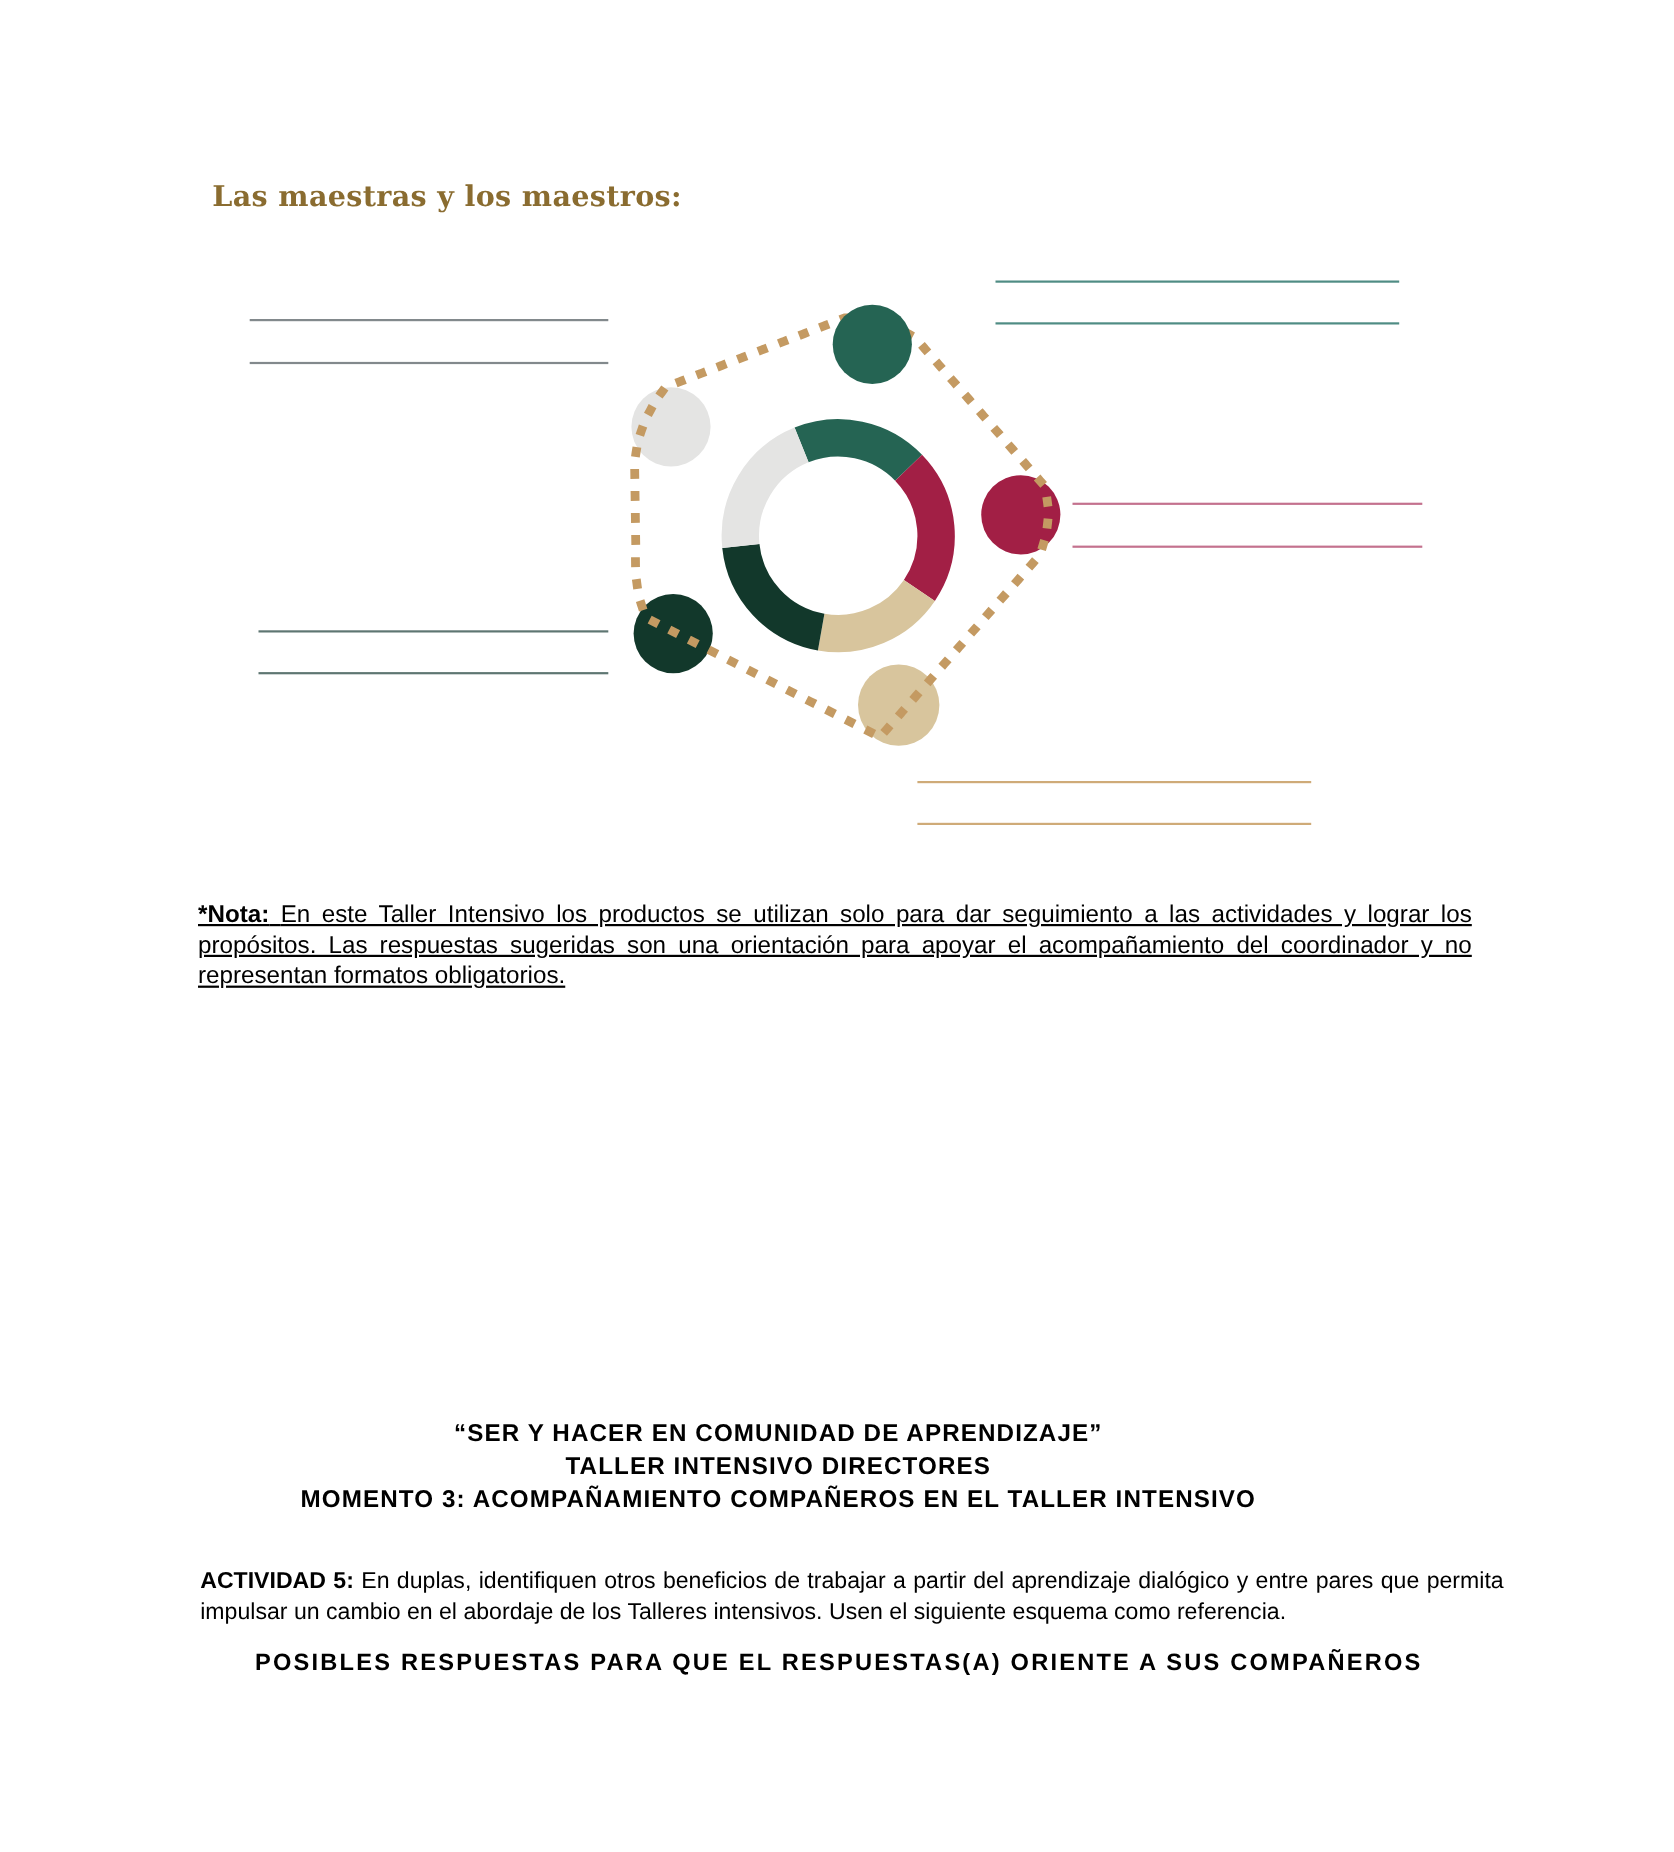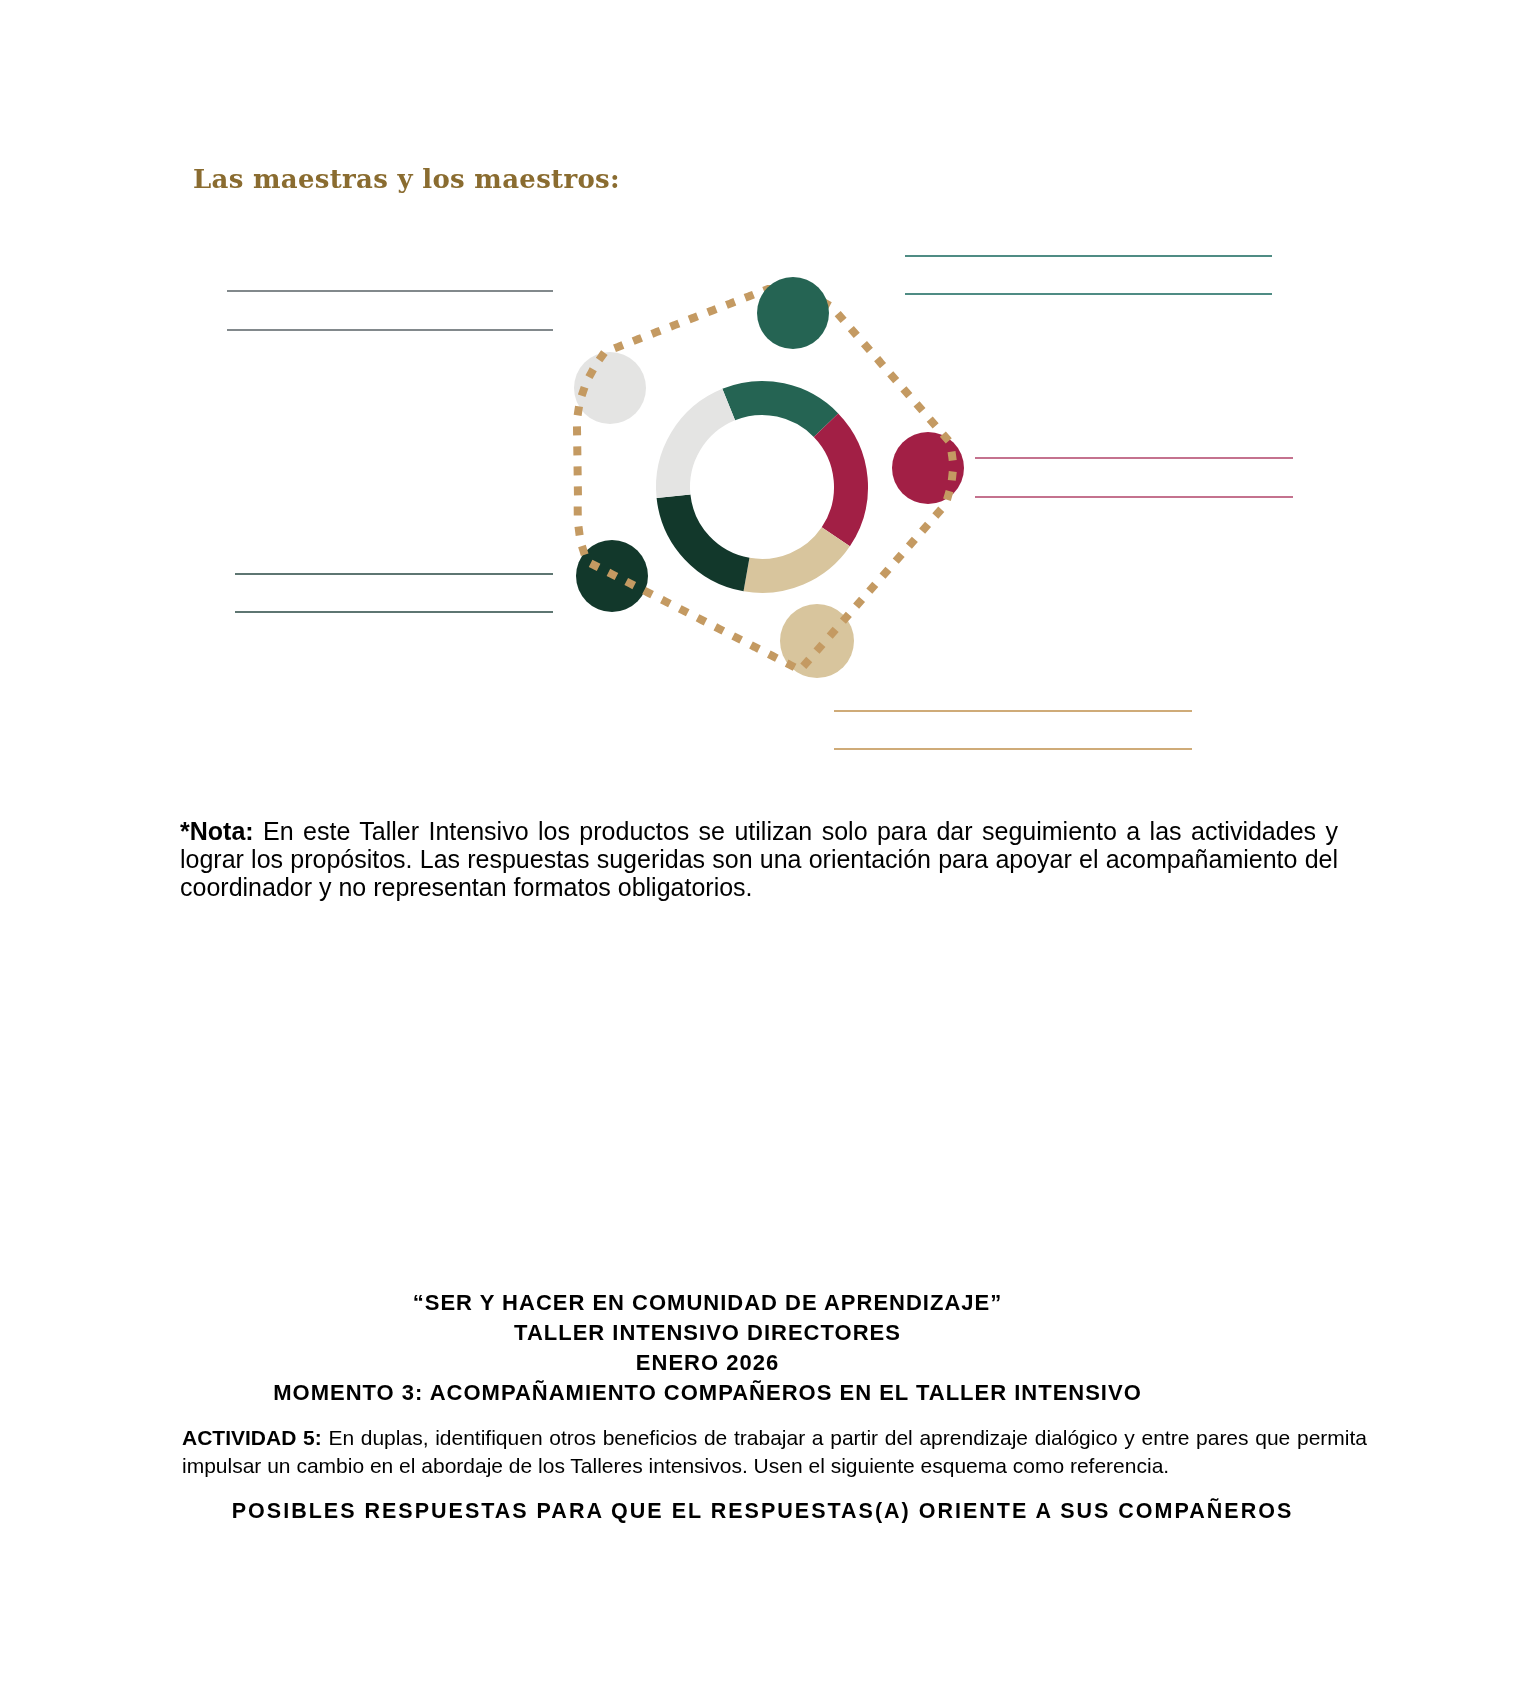--- a/index.html
+++ b/index.html
@@ -21,21 +21,21 @@
   }
   .diagram-svg{position:absolute;left:0;top:0;}
   .bl{position:absolute;height:2px;}
   .bl-lt{background:#82898c;}
   .bl-lb{background:#5e7672;}
   .bl-rt{background:#4f8c84;}
   .bl-rm{background:#c4728e;}
   .bl-bt{background:#cfab78;}
   .note{
     position:absolute;left:180px;top:817px;width:1158px;
-    font-size:25px;line-height:28px;text-align:justify;
+    font-size:22px;line-height:28px;text-align:justify;text-decoration:underline;
   }
   .footer-headings{
     position:absolute;left:170px;top:1288px;width:1075px;
     text-align:center;font-weight:bold;font-size:22px;line-height:30px;
     letter-spacing:1px;
   }
   .activity{
     position:absolute;left:170px;top:1412px;width:1185px;
     font-size:21px;line-height:28px;text-align:justify;
   }
@@ -85,21 +85,20 @@
   <div class="bl bl-bt" style="left:834px;top:748px;width:358px;"></div>
 
   <p class="note" style="margin:0;">
     <span class="b">*Nota:</span>
     <span>En este Taller Intensivo los productos se utilizan solo para dar seguimiento a las actividades y lograr los propósitos. Las respuestas sugeridas son una orientación para apoyar el acompañamiento del coordinador y no representan formatos obligatorios.</span>
   </p>
 
   <div class="footer-headings">
     <div>“SER Y HACER EN COMUNIDAD DE APRENDIZAJE”</div>
     <div>TALLER INTENSIVO DIRECTORES</div>
-    <div>ENERO 2026</div>
     <div>MOMENTO 3: ACOMPAÑAMIENTO COMPAÑEROS EN EL TALLER INTENSIVO</div>
   </div>
 
   <p class="activity" style="margin:12px;">
     <span class="b">ACTIVIDAD 5:</span>
     <span>En duplas, identifiquen otros beneficios de trabajar a partir del aprendizaje dialógico y entre pares que permita impulsar un cambio en el abordaje de los Talleres intensivos. Usen el siguiente esquema como referencia.</span>
   </p>
 
   <div class="possible">POSIBLES RESPUESTAS PARA QUE EL RESPUESTAS(A) ORIENTE A SUS COMPAÑEROS</div>
 

